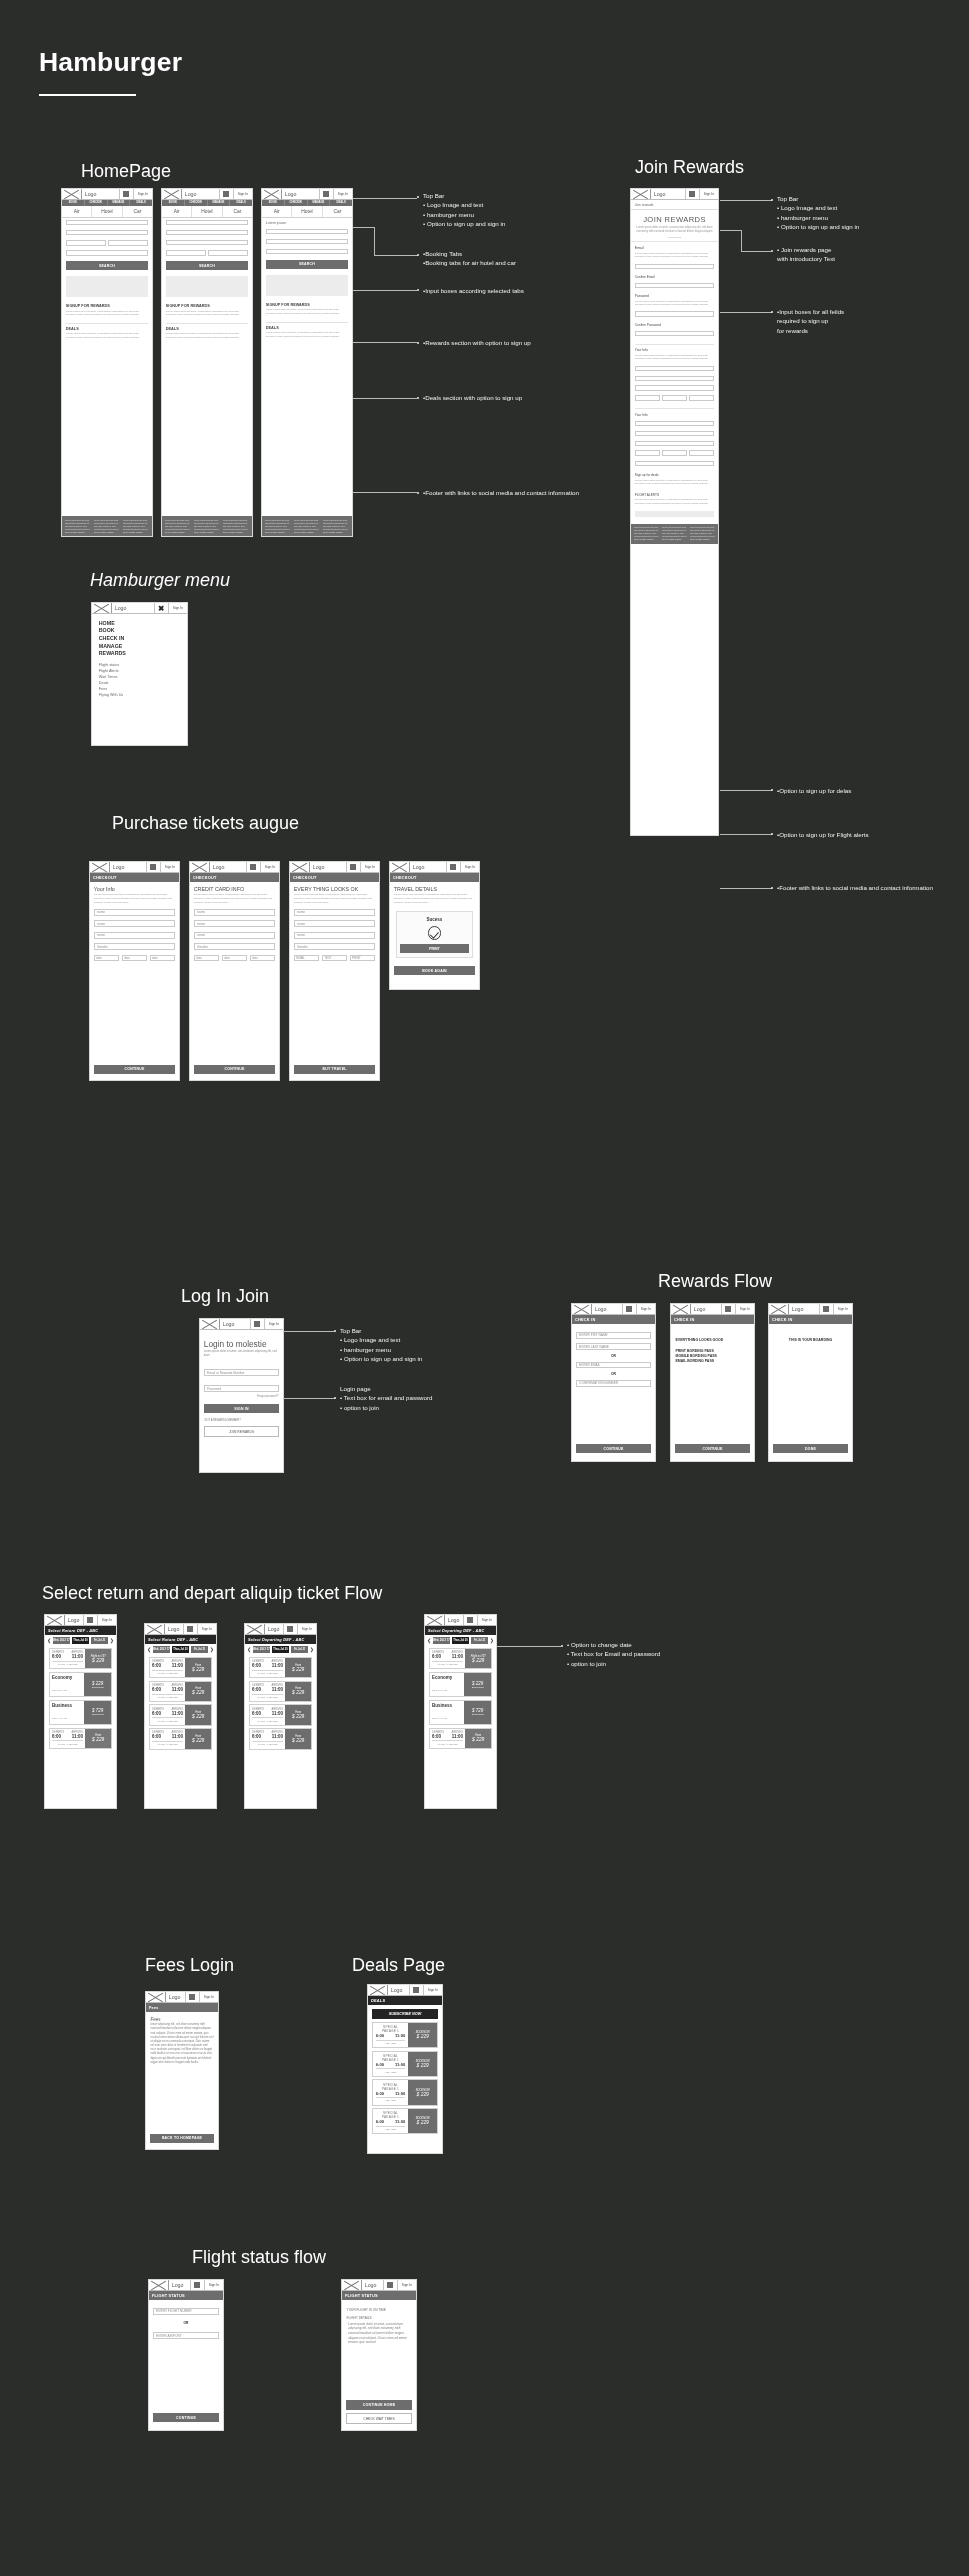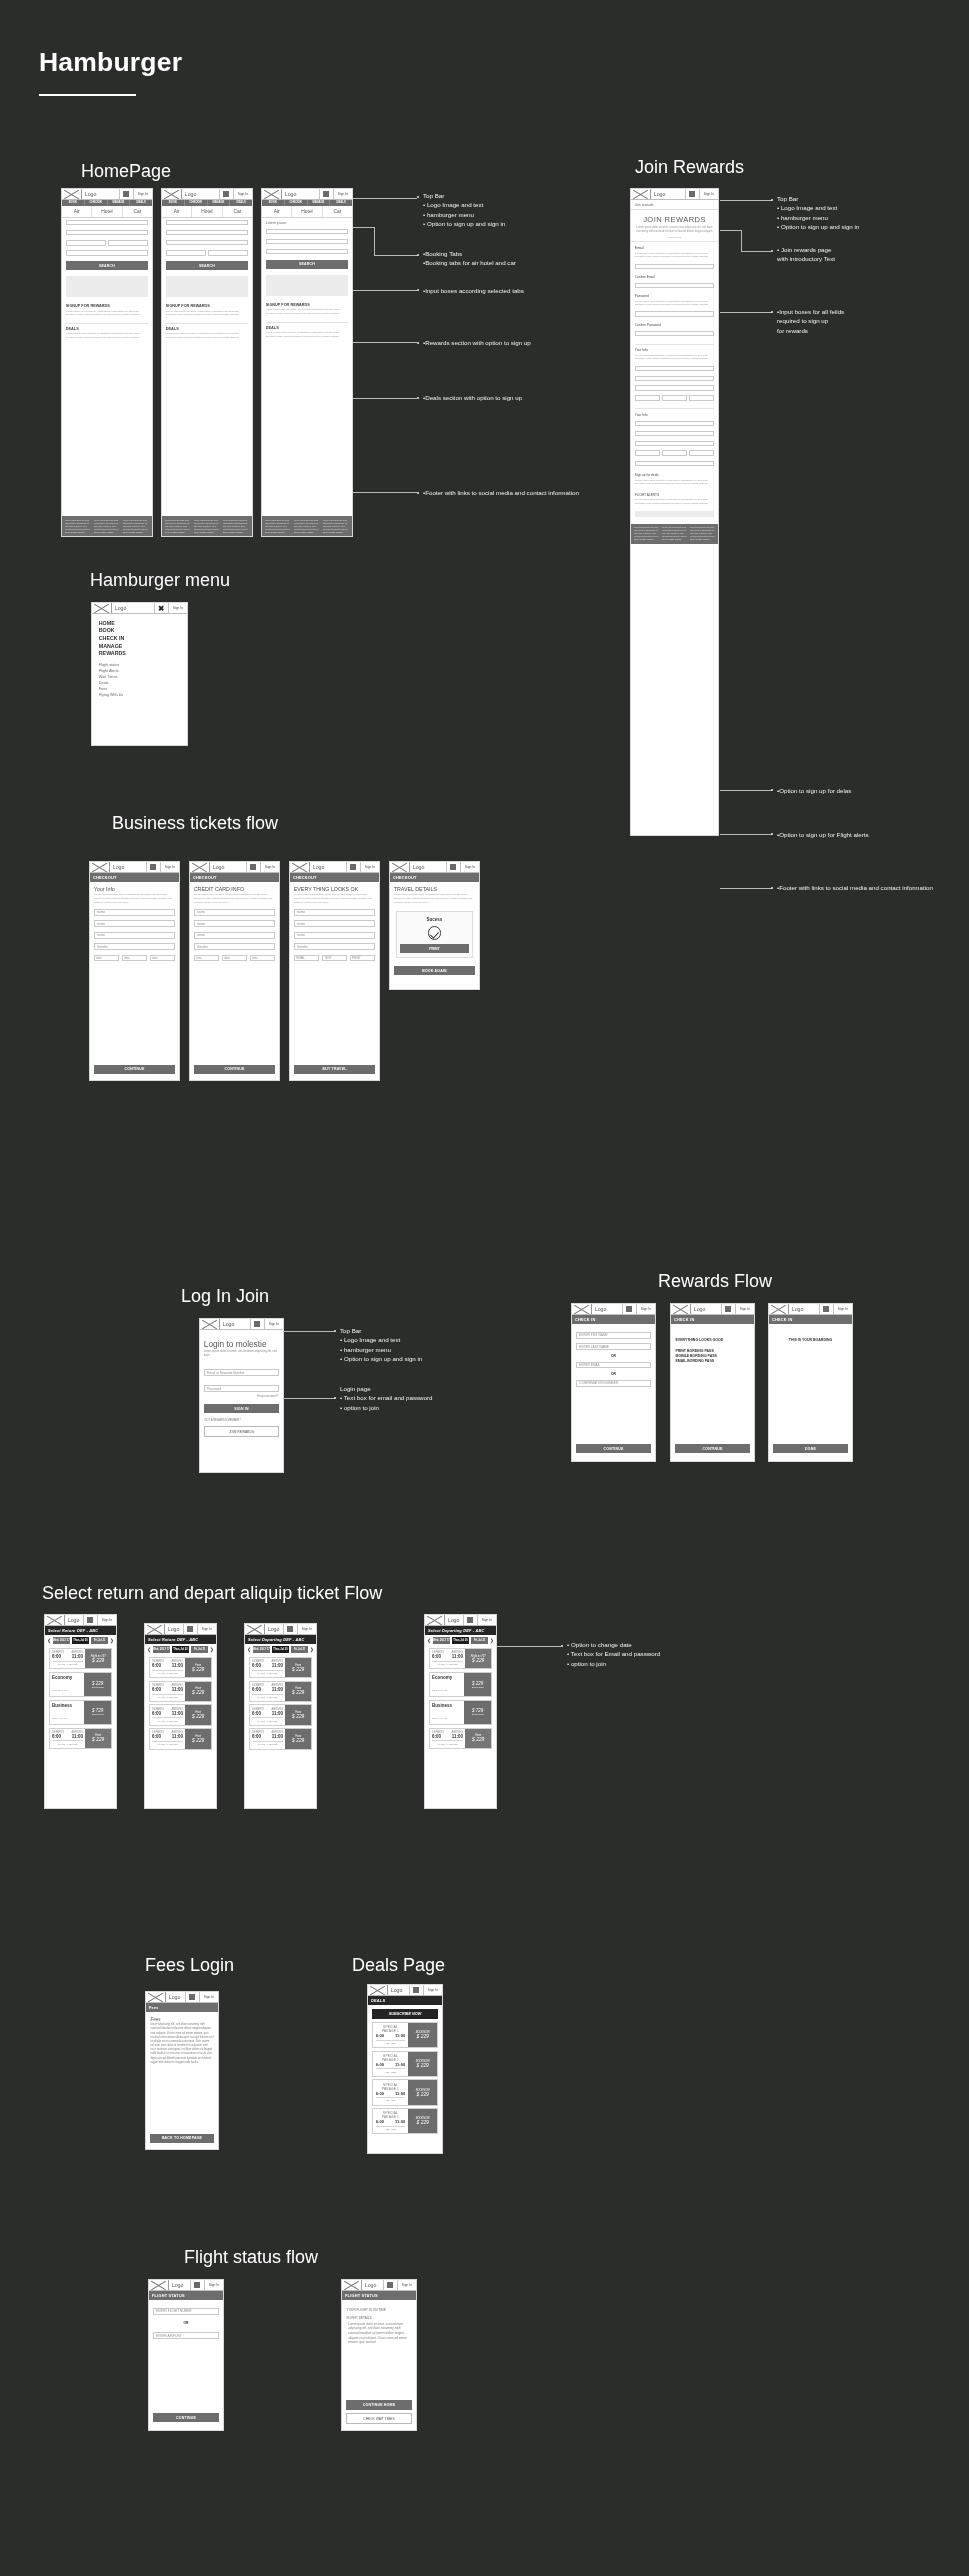--- a/index.html
+++ b/index.html
@@ -444,21 +444,21 @@
 <div class="anno abs" style="left:777px; top:786px; width:170px;">•Option to sign up for delas</div>
 
 <div class="lead h abs" style="left:720px; top:834px; width:52px;"></div>
 <div class="dot abs" style="left:771px; top:833px;"></div>
 <div class="anno abs" style="left:777px; top:830px; width:170px;">•Option to sign up for Flight alerts</div>
 
 <div class="lead h abs" style="left:720px; top:888px; width:52px;"></div>
 <div class="dot abs" style="left:771px; top:887px;"></div>
 <div class="anno abs" style="left:777px; top:883px; width:163px;">•Footer with links to social media and contact information</div>
 
-<div class="abs sec-h" style="left:90px; top:570px;">Hamburger menu</div>
+<div class="abs sec-h" style="left:90px; top:570px;font-style:italic;">Hamburger menu</div>
 
 <div class="phone" style="left:91px; top:602px; width:97px; height:144px;">
   <div class="topbar">
     <div class="tb-logoimg"></div>
     <div class="tb-logotext">Logo</div>
     <div class="tb-x">✖</div>
     <div class="tb-sign">Sign In</div>
   </div>
   <div class="menu-main">
     <div>HOME</div>
@@ -470,21 +470,21 @@
   <div class="menu-sub">
     <div>Flight status</div>
     <div>Flight Alerts</div>
     <div>Wait Times</div>
     <div>Deals</div>
     <div>Fees</div>
     <div>Flying With Us</div>
   </div>
 </div>
 
-<div class="abs sec-h" style="left:112px; top:813px;">Business tickets flow</div>
+<div class="abs sec-h" style="left:112px; top:813px;">Purchase tickets augue</div>
 
 <div class="phone" style="left:89px; top:861px; width:91px; height:220px; display:flex; flex-direction:column;">
   <div class="topbar">
     <div class="tb-logoimg"></div>
     <div class="tb-logotext">Logo</div>
     <div class="tb-ham">
         <i></i>
       </div>
     <div class="tb-sign">Sign In</div>
   </div>
@@ -1077,21 +1077,21 @@
       <div class="rule"></div>
       <div class="substr">ABC -BBC</div>
     </div>
     <div class="r">
       <div class="pricelbl">BOOKNOW</div>
       <div class="price">$ 229</div>
     </div>
   </div>
 </div>
 
-<div class="abs sec-h" style="left:184px; top:2247px;">Flight status flow</div>
+<div class="abs sec-h" style="left:192px; top:2247px;">Flight status flow</div>
 
 <div class="phone" style="left:148px; top:2279px; width:76px; height:152px; display:flex; flex-direction:column;">
   <div class="topbar">
     <div class="tb-logoimg"></div>
     <div class="tb-logotext">Logo</div>
     <div class="tb-ham">
         <i></i>
       </div>
     <div class="tb-sign">Sign In</div>
   </div>

